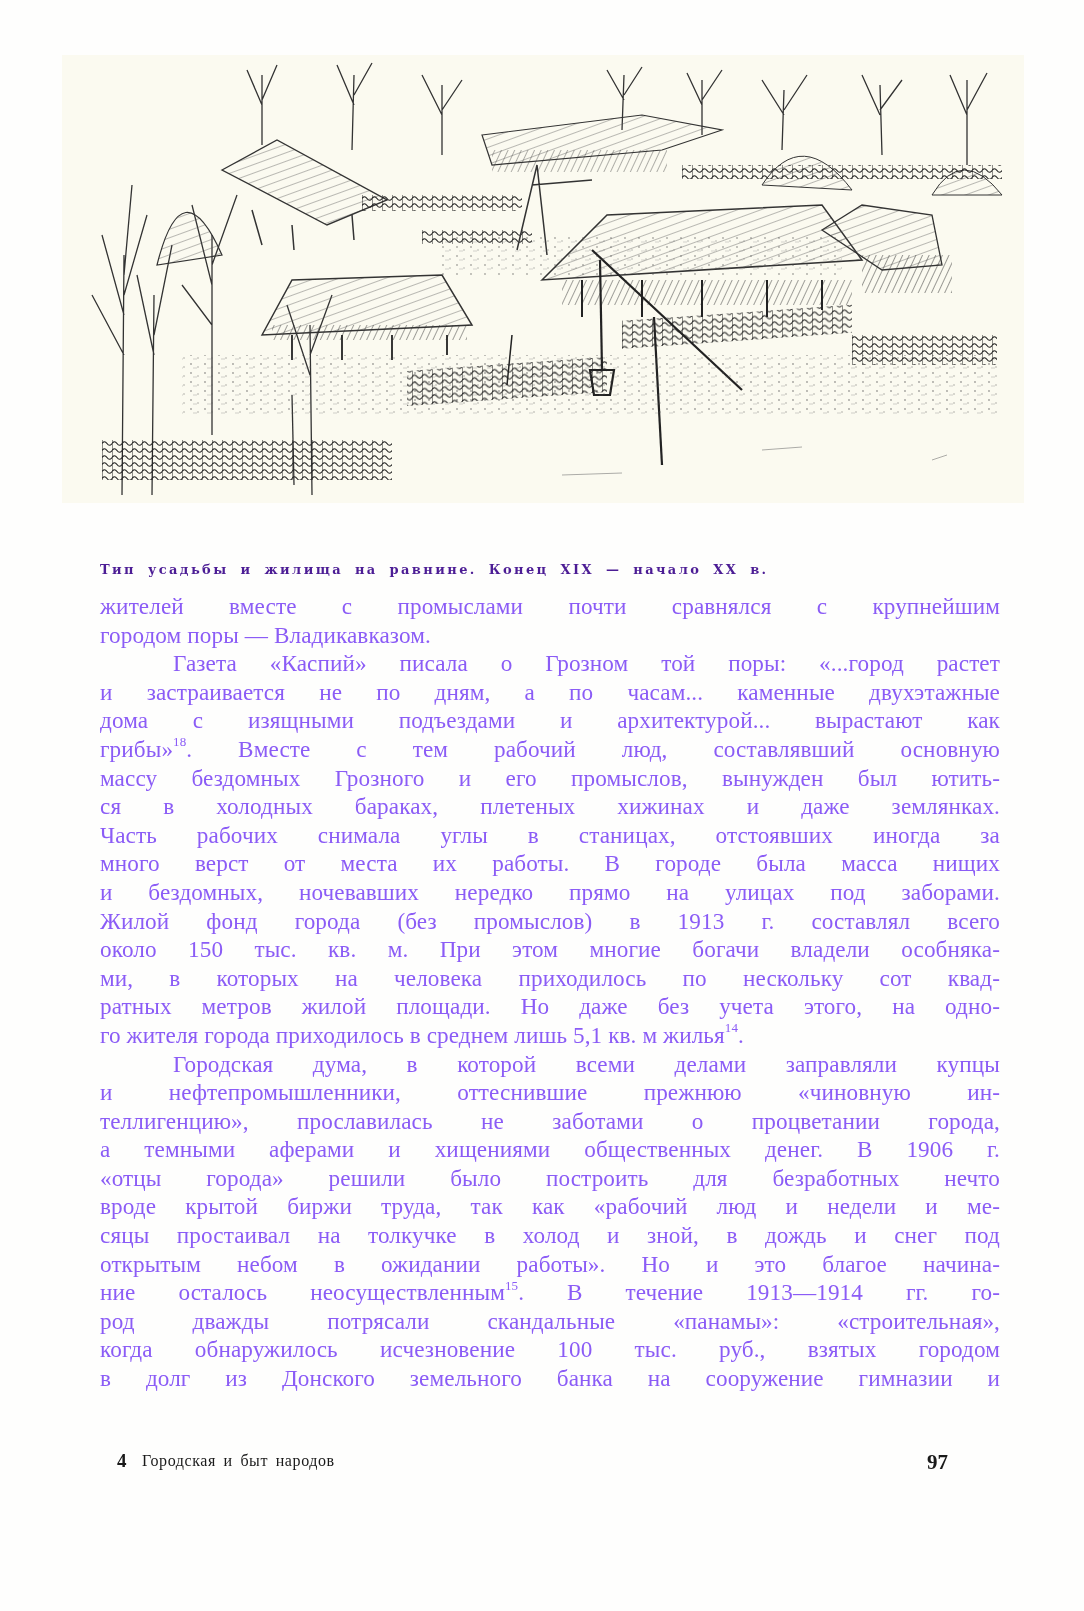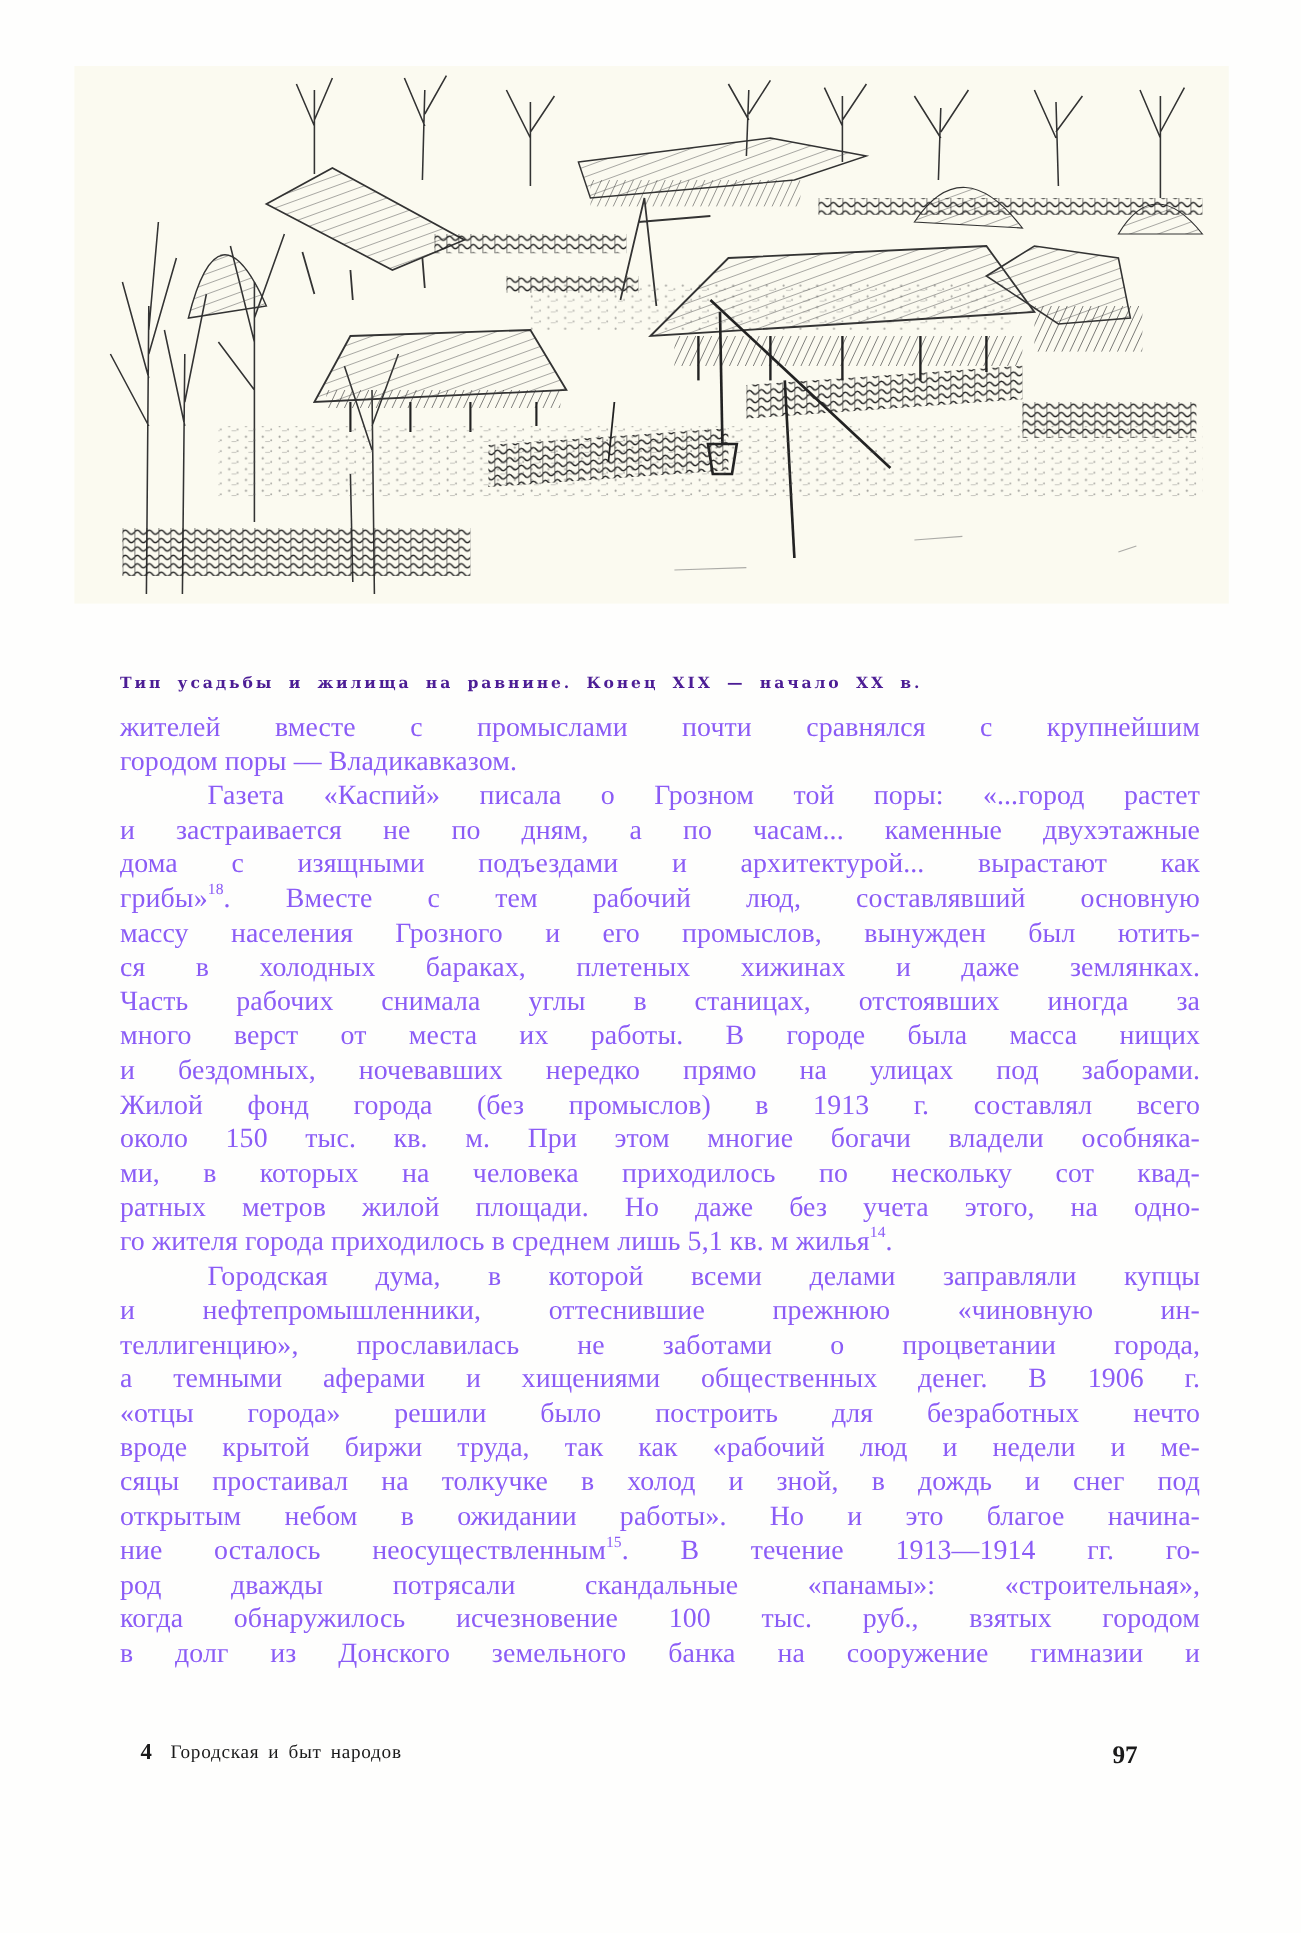--- a/index.html
+++ b/index.html
@@ -216,21 +216,21 @@
 
   <div class="caption">Тип усадьбы и жилища на равнине. Конец XIX — начало XX в.</div>
 
   <div class="body-text" id="body-text">
       <span class="line"><span>жителей вместе с промыслами почти сравнялся с крупнейшим</span></span>
       <span class="line last"><span>городом поры — Владикавказом.</span></span>
       <span class="line indent"><span>Газета «Каспий» писала о Грозном той поры: «...город растет</span></span>
       <span class="line"><span>и застраивается не по дням, а по часам... каменные двухэтажные</span></span>
       <span class="line"><span>дома с изящными подъездами и архитектурой... вырастают как</span></span>
       <span class="line"><span>грибы»</span><sup>18</sup><span>. Вместе с тем рабочий люд, составлявший основную</span></span>
-      <span class="line"><span>массу населения Грозного и его промыслов, вынужден был ютить-</span></span>
+      <span class="line"><span>массу бездомных Грозного и его промыслов, вынужден был ютить-</span></span>
       <span class="line"><span>ся в холодных бараках, плетеных хижинах и даже землянках.</span></span>
       <span class="line"><span>Часть рабочих снимала углы в станицах, отстоявших иногда за</span></span>
       <span class="line"><span>много верст от места их работы. В городе была масса нищих</span></span>
       <span class="line"><span>и бездомных, ночевавших нередко прямо на улицах под заборами.</span></span>
       <span class="line"><span>Жилой фонд города (без промыслов) в 1913 г. составлял всего</span></span>
       <span class="line"><span>около 150 тыс. кв. м. При этом многие богачи владели особняка-</span></span>
       <span class="line"><span>ми, в которых на человека приходилось по нескольку сот квад-</span></span>
       <span class="line"><span>ратных метров жилой площади. Но даже без учета этого, на одно-</span></span>
       <span class="line last"><span>го жителя города приходилось в среднем лишь 5,1 кв. м жилья</span><sup>14</sup><span>.</span></span>
       <span class="line indent"><span>Городская дума, в которой всеми делами заправляли купцы</span></span>

